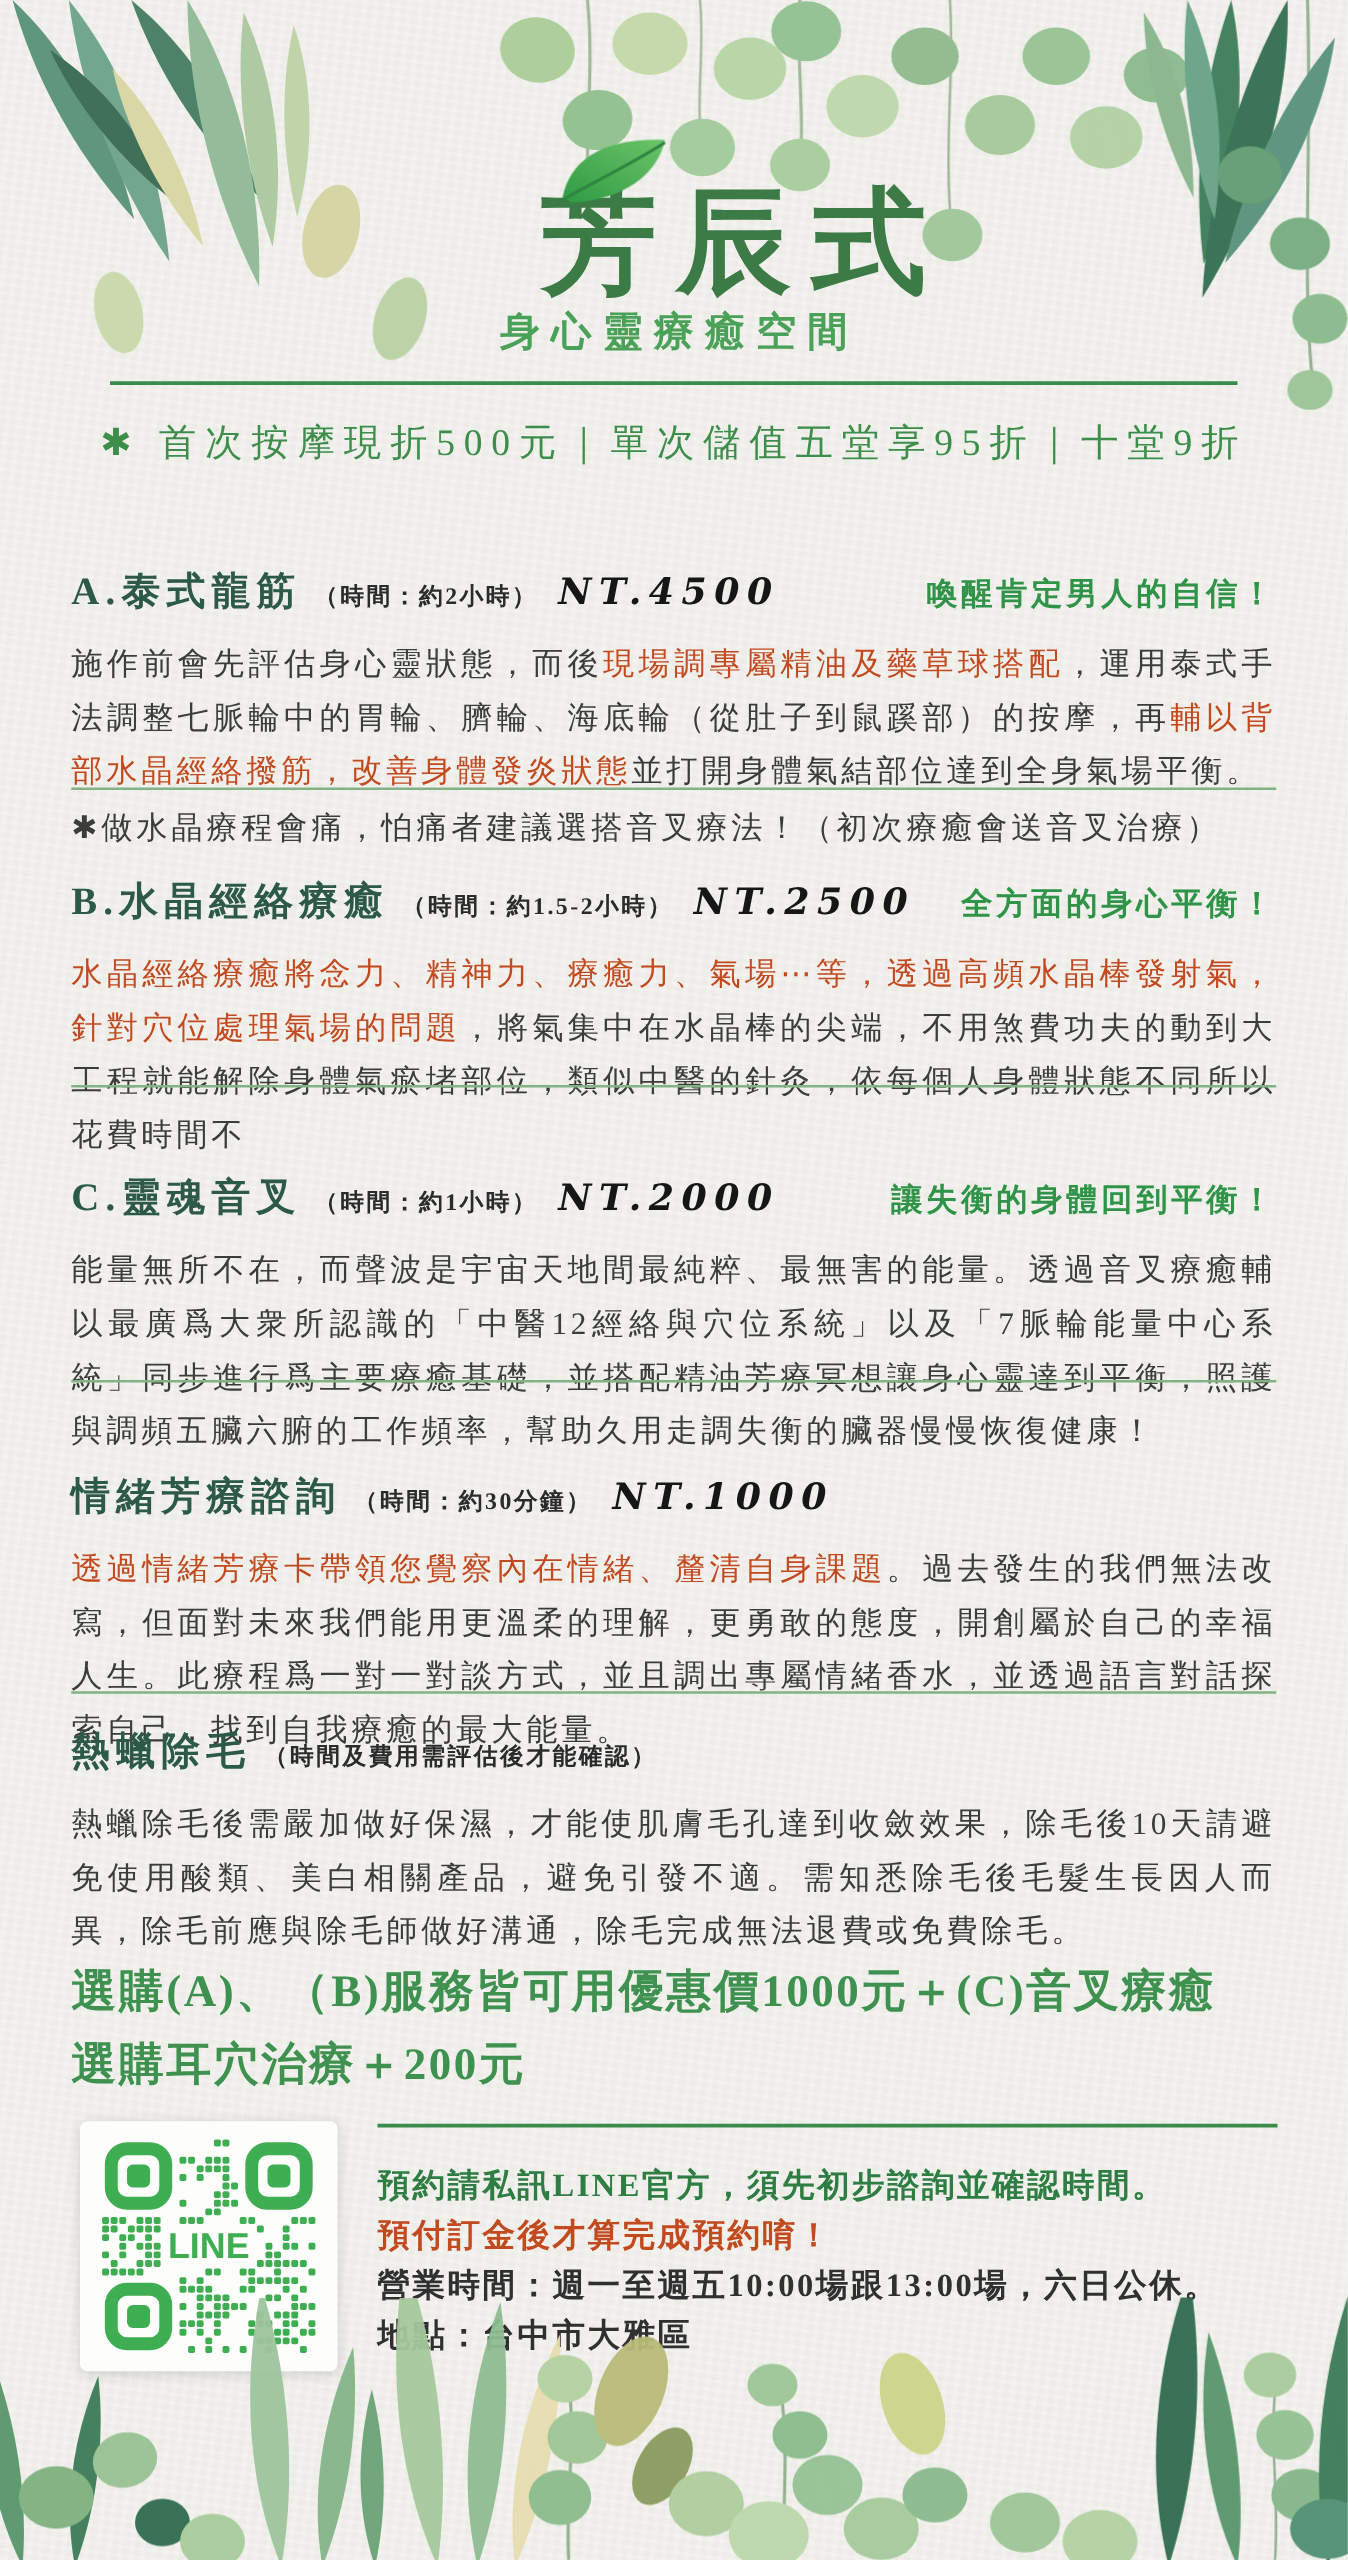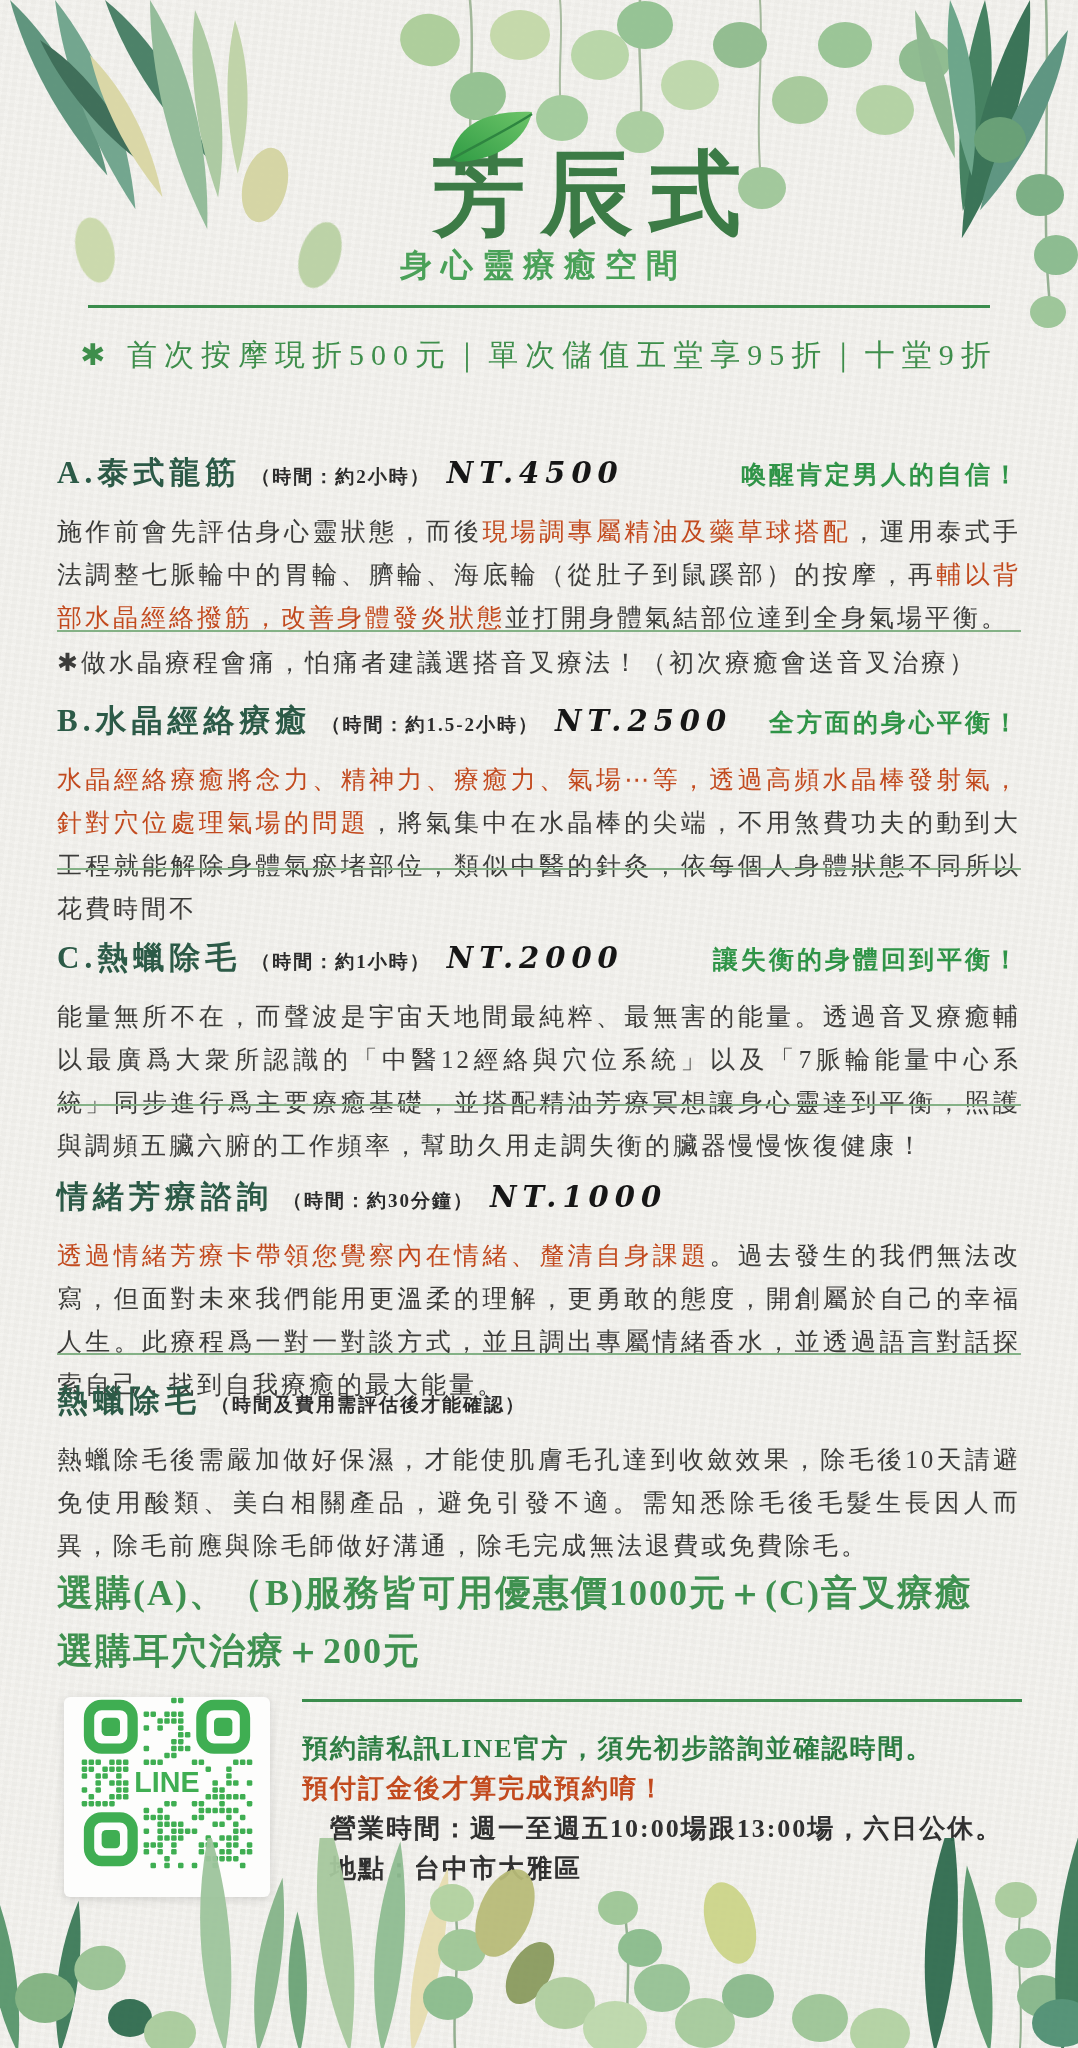--- a/index.html
+++ b/index.html
@@ -59,27 +59,27 @@
   .bundle{
     top:1565px;left:57px;width:964px;
     font-size:36px;font-weight:700;letter-spacing:2px;line-height:1.6;
     color:#3f9150;
   }
   
   .qr-card{
     top:1697px;left:64px;width:206px;height:200px;
     background:#fdfdfc;border-radius:6px;
     box-shadow:0 2px 10px rgba(0,0,0,.14);
-    display:flex;justify-content:center;
+    display:flex;align-items:center;justify-content:center;
   }
   .rule-footer{top:1699px;left:302px;width:720px;height:3px;background:#3a8c4c;}
   .f-line{left:302px;width:720px;font-size:26px;font-weight:700;letter-spacing:2px;line-height:1.2;}
   .f-green{color:#2e7d43;}
   .f-red{color:#c24a1e;}
-  .f-dark{color:#303030;margin-left:28px;}
+  .f-dark{color:#303030;}
   .deco{pointer-events:none;}
 </style>
 </head>
 <body>
 
 <div class="page">
 
   <svg class="abs deco" style="top:0;left:0" width="1078" height="340" viewBox="0 0 1078 340">
     <defs>
       <path id="blade" d="M0 0 C 9 -34, 11 -76, 2 -118 C -10 -78, -11 -36, 0 0 Z"></path>
@@ -166,21 +166,21 @@
       <span class="svc-price">NT.2500</span>
       <span class="svc-tag">全方面的身心平衡！</span>
     </div>
     <p class="svc-body"><span class="rd">水晶經絡療癒將念力、精神力、療癒力、氣場⋯等，透過高頻水晶棒發射氣，針對穴位處理氣場的問題</span><span>，將氣集中在水晶棒的尖端，不用煞費功夫的動到大工程就能解除身體氣瘀堵部位，類似中醫的針灸，依每個人身體狀態不同所以花費時間不</span></p>
   </section>
 
   <div class="abs divider" style="top:868px"></div>
 
   <section class="abs svc" style="top:893px">
     <div class="svc-head">
-      <span class="svc-name">C.熱蠟除毛</span>
+      <span class="svc-name">C.靈魂音叉</span>
       <span class="svc-time">（時間：約1小時）</span>
       <span class="svc-price">NT.2000</span>
       <span class="svc-tag">讓失衡的身體回到平衡！</span>
     </div>
     <p class="svc-body"><span>能量無所不在，而聲波是宇宙天地間最純粹、最無害的能量。透過音叉療癒輔以最廣爲大衆所認識的「中醫12經絡與穴位系統」以及「7脈輪能量中心系統」同步進行爲主要療癒基礎，並搭配精油芳療冥想讓身心靈達到平衡，照護與調頻五臟六腑的工作頻率，幫助久用走調失衡的臟器慢慢恢復健康！</span></p>
   </section>
 
   <div class="abs divider" style="top:1104px"></div>
 
   <section class="abs svc" style="top:1132px">

